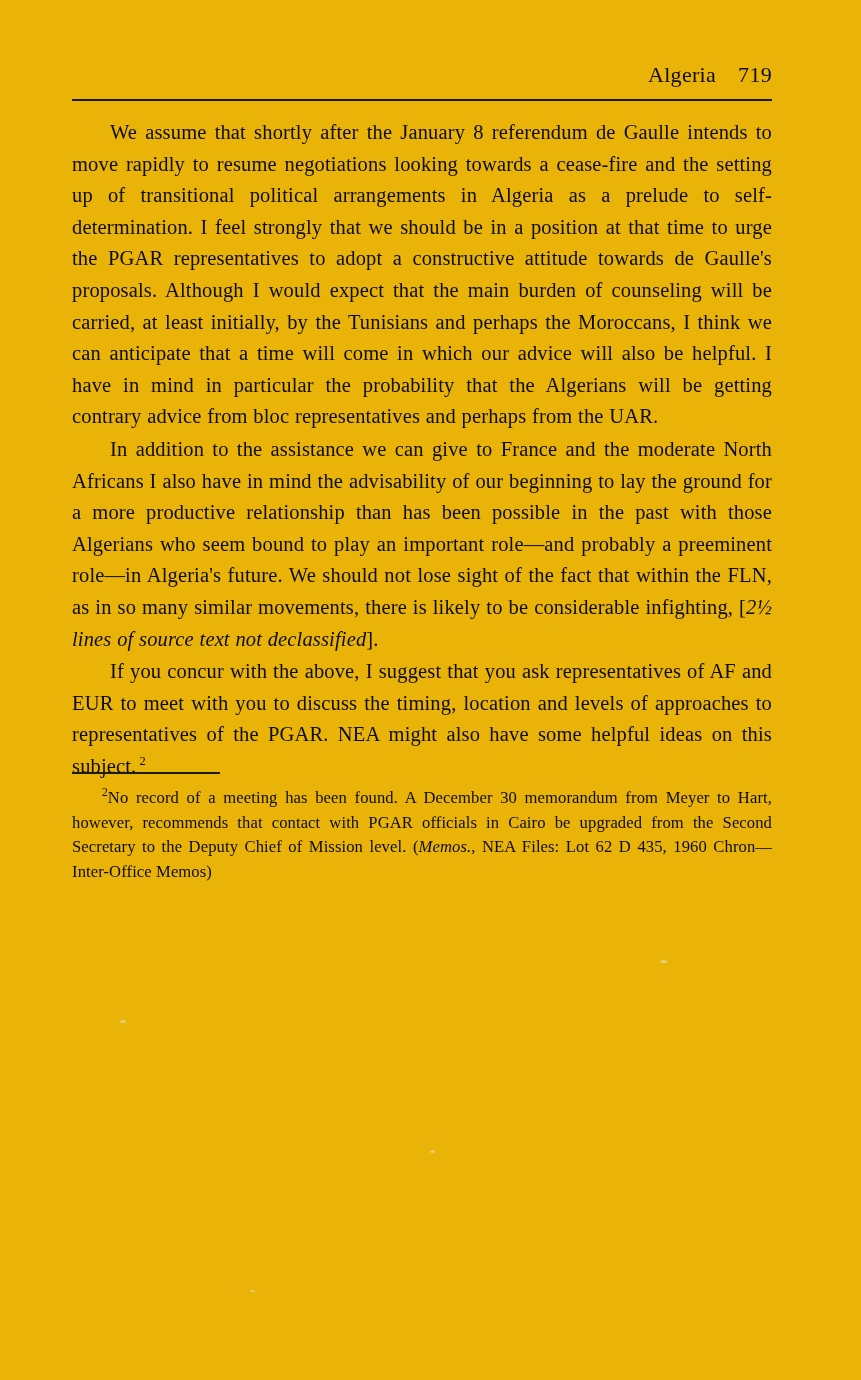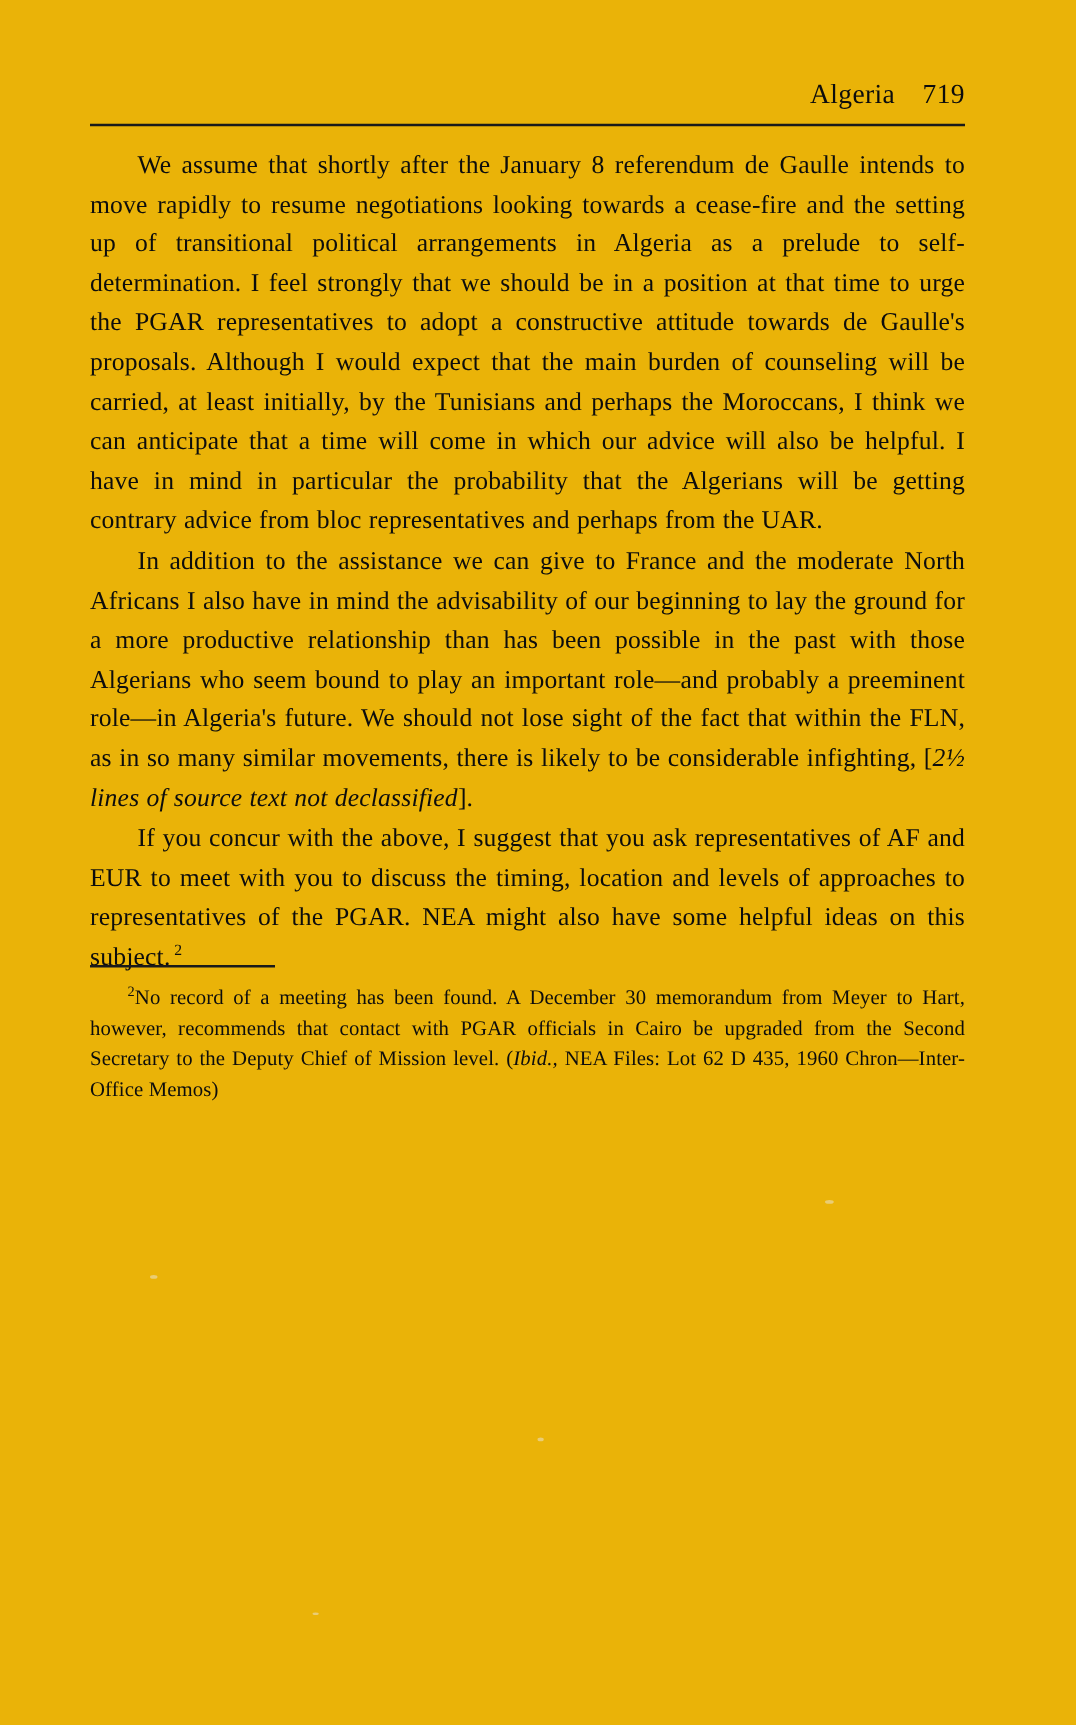--- a/index.html
+++ b/index.html
@@ -125,21 +125,21 @@
 
   <div class="body-col">
     <p class="para">We assume that shortly after the January 8 referendum de Gaulle intends to move rapidly to resume negotiations looking towards a cease-fire and the setting up of transitional political arrangements in Algeria as a prelude to self-determination. I feel strongly that we should be in a position at that time to urge the PGAR representatives to adopt a constructive attitude towards de Gaulle's proposals. Although I would expect that the main burden of counseling will be carried, at least initially, by the Tunisians and perhaps the Moroccans, I think we can anticipate that a time will come in which our advice will also be helpful. I have in mind in particular the probability that the Algerians will be getting contrary advice from bloc representatives and perhaps from the UAR.</p>
     <p class="para"><span>In addition to the assistance we can give to France and the moderate North Africans I also have in mind the advisability of our beginning to lay the ground for a more productive relationship than has been possible in the past with those Algerians who seem bound to play an important role—and probably a preeminent role—in Algeria's future. We should not lose sight of the fact that within the FLN, as in so many similar movements, there is likely to be considerable infighting, [</span><i>2½ lines of source text not declassified</i><span>].</span></p>
     <p class="para"><span>If you concur with the above, I suggest that you ask representatives of AF and EUR to meet with you to discuss the timing, location and levels of approaches to representatives of the PGAR. NEA might also have some helpful ideas on this subject.</span><sup class="fn-ref">2</sup></p>
   </div>
 
   <div class="fn-rule"></div>
 
   <div class="footnote">
-    <sup>2</sup><span>No record of a meeting has been found. A December 30 memorandum from Meyer to Hart, however, recommends that contact with PGAR officials in Cairo be upgraded from the Second Secretary to the Deputy Chief of Mission level. (</span><i>Ibid.,</i><span> NEA Files: Lot 62 D 435, 1960 Chron—Inter-Office Memos)</span>
+    <sup>2</sup><span>No record of a meeting has been found. A December 30 memorandum from Meyer to Hart, however, recommends that contact with PGAR officials in Cairo be upgraded from the Second Secretary to the Deputy Chief of Mission level. (</span><i>Memos.,</i><span> NEA Files: Lot 62 D 435, 1960 Chron—Inter-Office Memos)</span>
   </div>
 
   <div class="speck" style="left:120px; top:1020px; width:6px; height:3px;"></div>
   <div class="speck" style="left:430px; top:1150px; width:5px; height:3px;"></div>
   <div class="speck" style="left:660px; top:960px; width:7px; height:3px;"></div>
   <div class="speck" style="left:250px; top:1290px; width:5px; height:2px;"></div>
 
 </div>
 
 </body></html>

